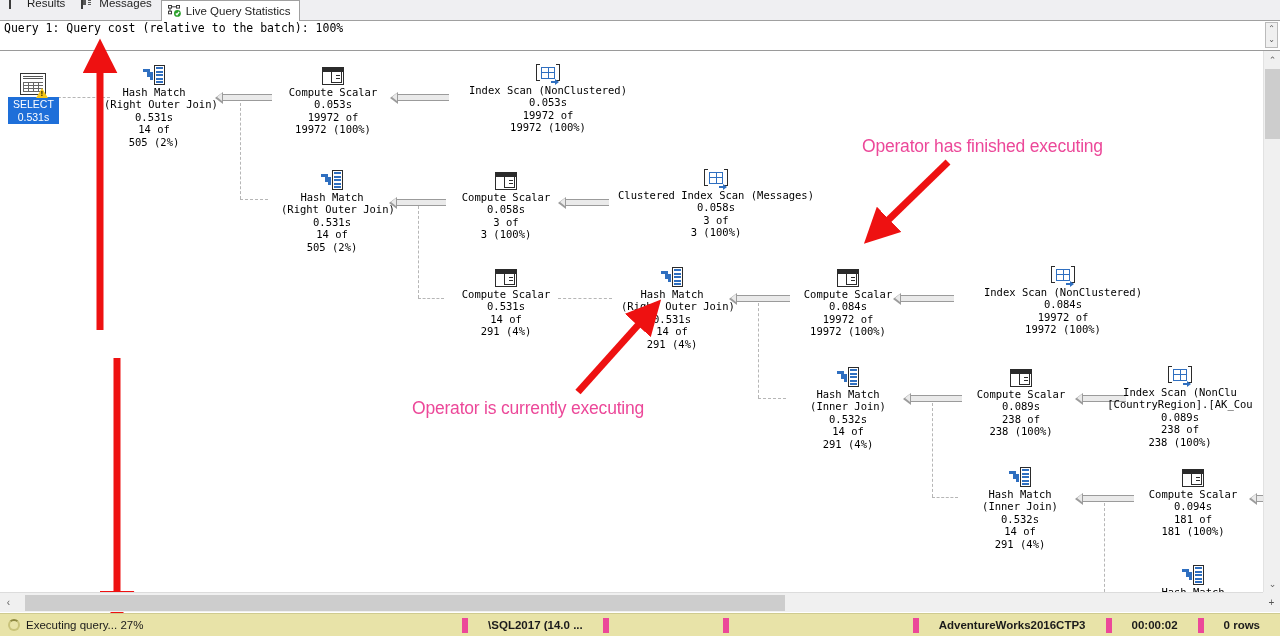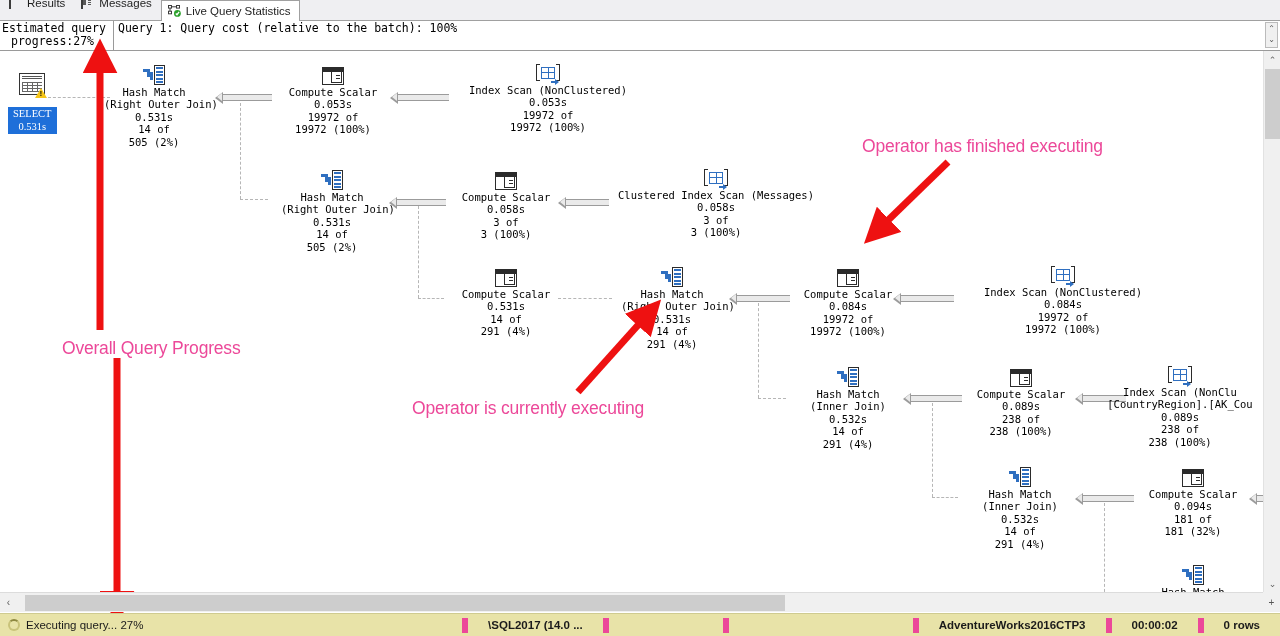--- a/index.html
+++ b/index.html
@@ -155,24 +155,24 @@
     border-right: 6px solid transparent;
     border-bottom: 10px solid #f5c518;
     z-index: 3;
   }
   .warn::after {
     content: "!"; position: absolute; left: -1.6px; top: 2px;
     font-family: "Liberation Sans", sans-serif;
     font-size: 7px; font-weight: bold; color: #000; line-height: 7px;
   }
   .selbox {
-    margin-top: 12px;
+    margin-top: 2px;
     background: #1e6fd9;
     color: #ffffff;
-    font-family: Liberation Serif, serif;
+    font-family: Liberation Sans, sans-serif;
     font-size: 10.5px;
     line-height: 12.5px;
     padding: 1px 5px;
     display: inline-block;
   }
   
   .ic-compute {
     width: 22px; height: 18px;
     border: 1.8px solid #2b2b2b;
     background: #fff;
@@ -385,24 +385,20 @@
           <line x1="2" y1="3.1" x2="2" y2="6.2" stroke="#3c3c3c"></line>
           <circle cx="9.4" cy="8.4" r="3.4" fill="#2aa02a"></circle>
           <path d="M7.8 8.5 L9 9.7 L11.1 6.9" fill="none" stroke="#fff" stroke-width="1.3"></path>
         </svg>
       </span>
       <span>Live Query Statistics</span>
     </div>
   </div>
 
   <div class="qheader">
-    <div class="qhead-left">
-      <div>Estimated query</div>
-      <div class="l2">progress:27%</div>
-    </div>
     <div class="qhead-right">
       <div>Query 1: Query cost (relative to the batch): 100%</div>
     </div>
   </div>
   <div class="qh-spin">
     <div>⌃</div>
     <div>⌄</div>
   </div>
 
   <div class="canvas">
@@ -668,21 +664,21 @@
 
     <div class="node" style="left:1143px; top:412px; width:100px;">
       <div class="icon-wrap">
         <span class="ic-compute">
             <span class="calcdots"></span>
           </span>
       </div>
       <div class="lbl">Compute Scalar</div>
       <div>0.094s</div>
       <div>181 of</div>
-      <div>181 (32%)</div>
+      <div>181 (100%)</div>
     </div>
 
     <div class="node" style="left:1143px; top:510px; width:100px;">
       <div class="icon-wrap">
         <span class="ic-hash">
             <span class="arr"></span>
             <span class="bars"></span>
           </span>
       </div>
       <div class="lbl">Hash Match</div>
@@ -703,21 +699,20 @@
   <div class="anno" style="left:412px; top:398px;">Operator is currently executing</div>
   <svg class="arrow-svg" style="left:560px; top:300px; width:130px; height:100px;">
     <defs>
       <marker id="ah2" markerWidth="5" markerHeight="5" refX="2.2" refY="2.5" orient="auto">
         <path d="M0,0 L5,2.5 L0,5 z" fill="#ee1111"></path>
       </marker>
     </defs>
     <line x1="18" y1="92" x2="88" y2="14" stroke="#ee1111" stroke-width="7" marker-end="url(#ah2)"></line>
   </svg>
 
-  <div class="anno" style="left:62px; top:338px;">Overall Query Progress</div>
   <svg class="arrow-svg" style="left:80px; top:40px; width:40px; height:300px;">
     <defs>
       <marker id="ah3" markerWidth="5" markerHeight="5" refX="2.2" refY="2.5" orient="auto">
         <path d="M0,0 L5,2.5 L0,5 z" fill="#ee1111"></path>
       </marker>
     </defs>
     <line x1="20" y1="290" x2="20" y2="18" stroke="#ee1111" stroke-width="7" marker-end="url(#ah3)"></line>
   </svg>
   <svg class="arrow-svg" style="left:100px; top:358px; width:40px; height:262px;">
     <defs>

